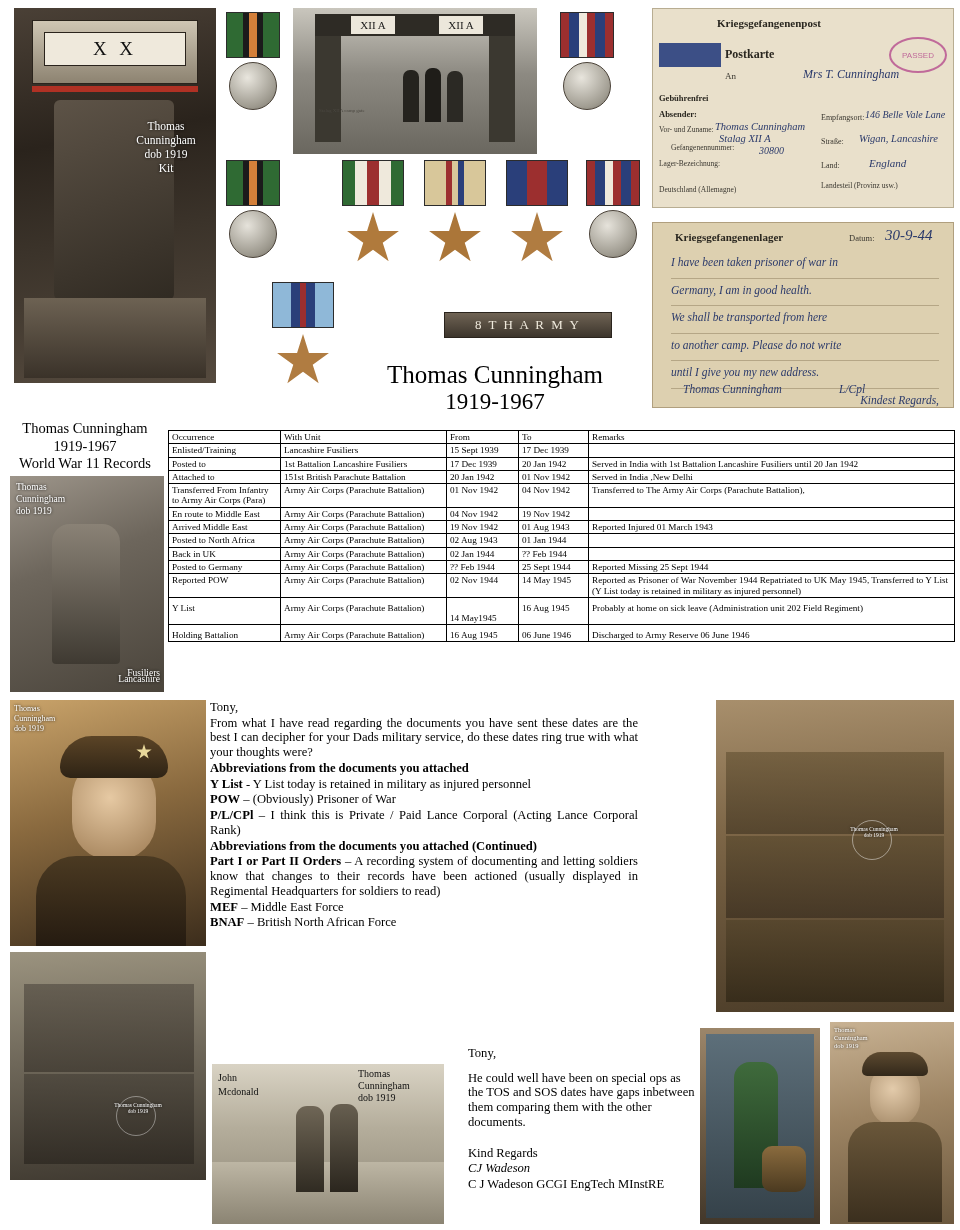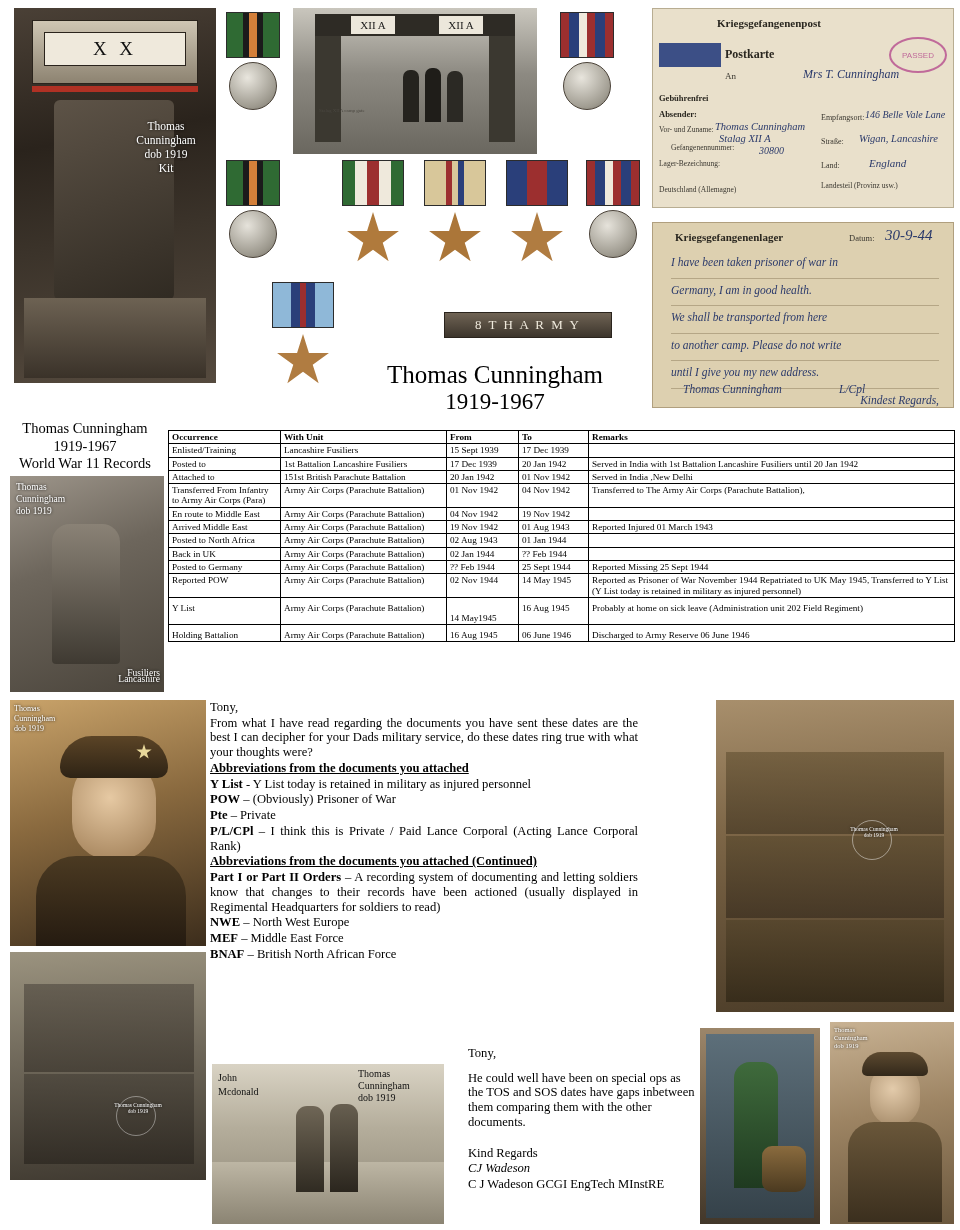--- a/index.html
+++ b/index.html
@@ -50,34 +50,34 @@
     font-size: 9.2px;
     width: 100%;
     table-layout: fixed;
   }
   table.records th, table.records td {
     border: 1px solid #000;
     padding: 1px 3px;
     vertical-align: top;
     line-height: 1.12;
   }
-  table.records th { font-weight: bold; text-align: left; }
+  table.records th { font-weight: normal; text-align: left; }
   .nb-top td { border-top: none; }
   .nb-bot td { border-bottom: none; }
 
   
   .letter {
     font-family: "Liberation Serif", serif;
     font-size: 12.6px;
     line-height: 1.17;
     text-align: justify;
     color: #000;
   }
   .letter b { font-weight: bold; }
-  .letter .u { text-decoration: underline; font-weight: bold; }
+  .letter .u { font-weight: bold; }
   .letter p { margin: 0 0 1px 0; }
 
   .titleblock {
     font-family: "Liberation Serif", serif;
     text-align: center;
   }
 </style>
 </head>
 <body>
 
@@ -333,25 +333,23 @@
   <div class="cap" style="left:4px;top:14px;width:70px;font-size:8px;text-align:left;">Cunningham</div>
   <div class="cap" style="left:4px;top:24px;width:70px;font-size:8px;text-align:left;">dob 1919</div>
 </div>
 
 <div class="abs letter" style="left:210px;top:700px;width:428px;">
   <p>Tony,</p>
   <p>From what I have read regarding the documents you have sent these dates are the best I can decipher for your Dads military service, do these dates ring true with what your thoughts were?</p>
   <p class="u">Abbreviations from the documents you attached</p>
   <p><b>Y List</b><span> - Y List today is retained in military as injured personnel</span></p>
   <p><b>POW</b><span> – (Obviously) Prisoner of War</span></p>
-  <p><b>Pte</b><span> – Private</span></p>
   <p><b>P/L/CPl</b><span> –  I think this is Private / Paid  Lance Corporal (Acting Lance Corporal Rank)</span></p>
   <p class="u">Abbreviations from the documents you attached (Continued)</p>
   <p><b>Part I or Part II Orders</b><span> – A recording system of documenting and letting soldiers know that changes to their records have been   actioned (usually displayed in Regimental Headquarters for soldiers to read)</span></p>
-  <p><b>NWE</b><span> – North West Europe</span></p>
   <p><b>MEF</b><span> – Middle East Force</span></p>
   <p><b>BNAF</b><span> – British North African Force</span></p>
 </div>
 
 <div class="photo" style="left:716px;top:700px;width:238px;height:312px;
             background:linear-gradient(175deg,#a88f6c 0%,#7d6647 40%,#4b3c28 100%);">
   <div class="abs" style="left:10px;top:52px;width:218px;height:82px;background:linear-gradient(180deg,#6b5839,#4a3c27);opacity:.75;"></div>
   <div class="abs" style="left:10px;top:136px;width:218px;height:82px;background:linear-gradient(180deg,#5e4d31,#3f3222);opacity:.8;"></div>
   <div class="abs" style="left:10px;top:220px;width:218px;height:82px;background:linear-gradient(180deg,#55452c,#332918);opacity:.85;"></div>
   <div class="abs" style="left:136px;top:120px;width:40px;height:40px;border:1px solid rgba(255,255,255,.45);border-radius:50%;"></div>

